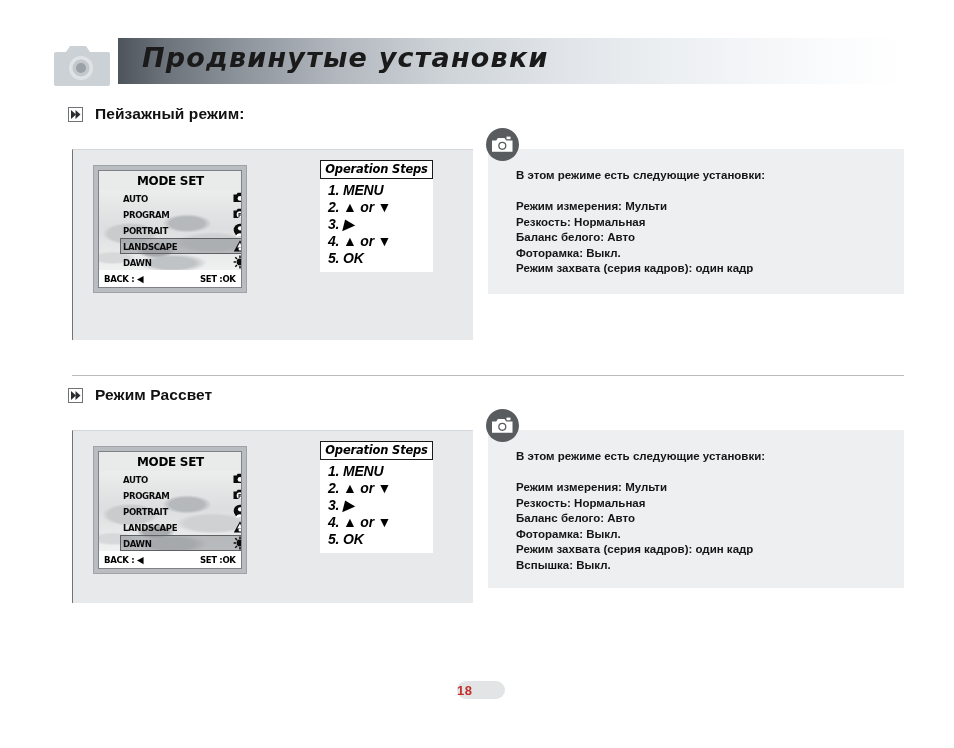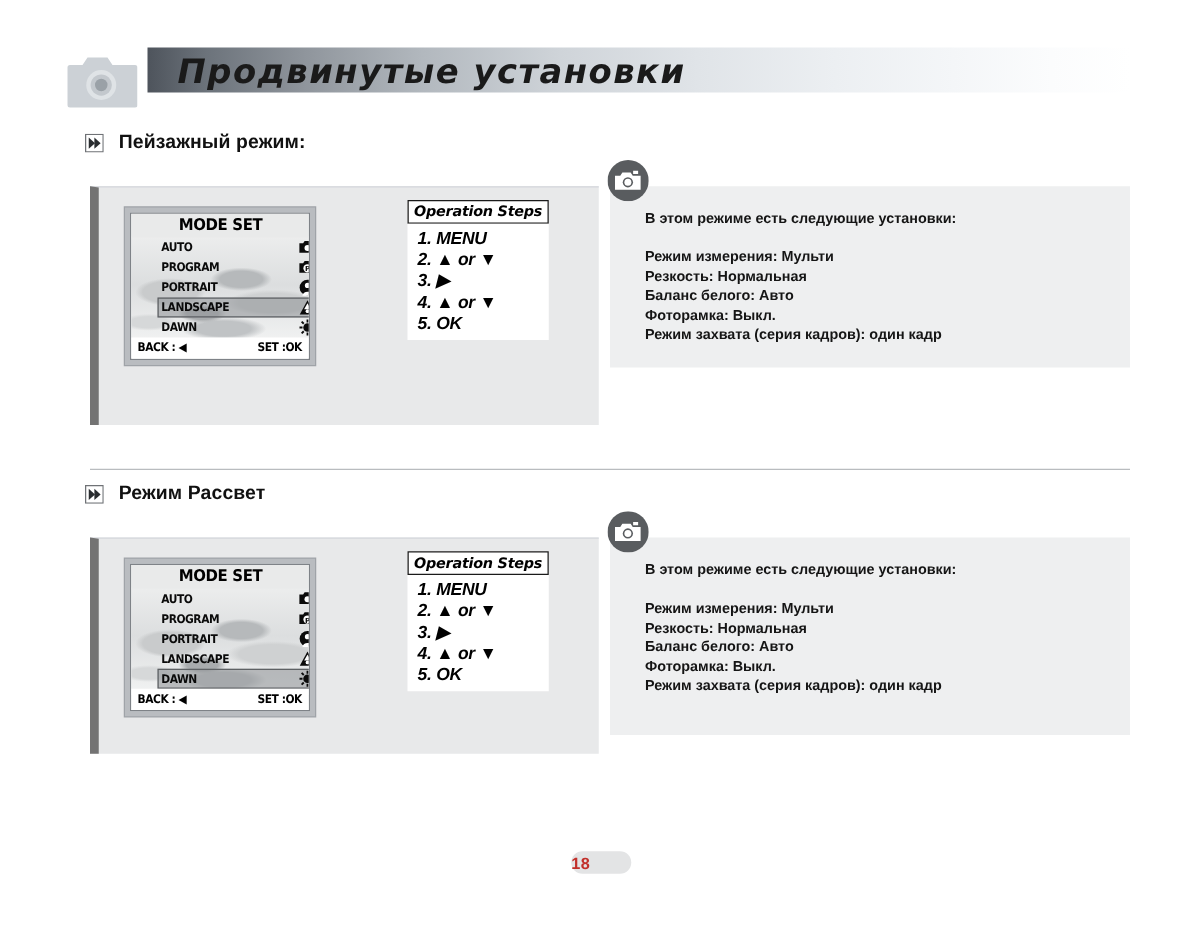--- a/index.html
+++ b/index.html
@@ -23,21 +23,21 @@
     height: 110px;
   }
   .header-camera-icon {
     position: absolute;
     left: 52px; top: 40px;
     width: 58px; height: 48px;
   }
   .banner {
     position: absolute;
     left: 118px; top: 38px;
-    width: 786px; height: 36px;
+    width: 786px; height: 46px;
     background: linear-gradient(to right,
         #4e545c 0%, #6c737b 6%, #8f959c 16%,
         #b2b8be 28%, #cfd4d9 42%, #e0e4e8 56%,
         #eceff2 70%, #f4f6f8 82%, #fbfcfd 92%, #ffffff 100%);
   }
   .banner-title {
     position: absolute;
     left: 24px; top: 4px;
     font-family: "DejaVu Sans", sans-serif;
     font-size: 27px;
@@ -75,21 +75,21 @@
 
   
   .left-panel {
     position: absolute;
     left: 72px;
     top: 44px;
     width: 400px;
     height: 190px;
     background: #e8e9ea;
     border-top: 1px solid #d3d6dc;
-    border-left: 7px solid #737373;
+    border-left: 1px solid #737373;
   }
   .section-2 .left-panel { height: 172px; }
 
   
   .lcd {
     position: absolute;
     left: 21px; top: 16px;
     width: 152px; height: 126px;
     background: #b9bcc0;
     padding: 4px;
@@ -549,20 +549,21 @@
   </div>
 
   <div class="right-panel">
     <div class="info-text">
       <div class="info-lead">В этом режиме есть следующие установки:</div>
       <div class="info-item">Режим измерения: Мульти</div>
       <div class="info-item">Резкость: Нормальная</div>
       <div class="info-item">Баланс белого: Авто</div>
       <div class="info-item">Фоторамка: Выкл.</div>
       <div class="info-item">Режим захвата (серия кадров): один кадр</div>
+      <div class="info-item">Вспышка:  Выкл.</div>
     </div>
   </div>
 
   <div class="circ-cam">
     <svg viewBox="0 0 33 33" width="33" height="33">
       <circle cx="16.5" cy="16.5" r="16.5" fill="#595c5f"></circle>
       <path d="M6 12.5 h4.2 l1.7 -2.6 h6.6 l1.7 2.6 h6.3 v11.2 h-20.5 z" fill="#ffffff"></path>
       <circle cx="16.3" cy="17.8" r="4.1" fill="#595c5f"></circle>
       <circle cx="16.3" cy="17.8" r="2.8" fill="#ffffff"></circle>
       <rect x="20.5" y="8.6" width="4" height="2.6" fill="#ffffff"></rect>

